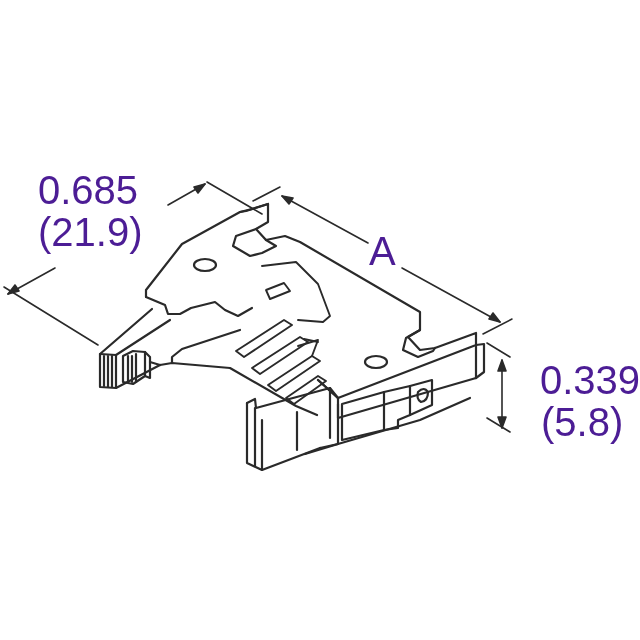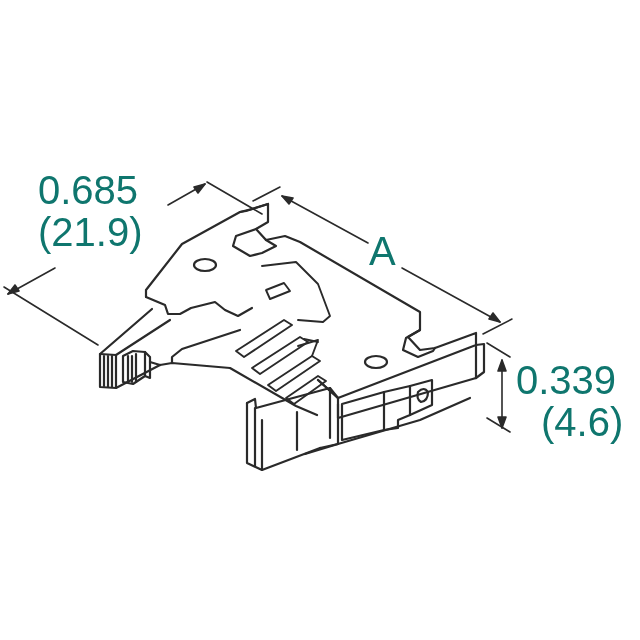--- a/index.html
+++ b/index.html
@@ -1,18 +1,18 @@
 <!DOCTYPE html>
 <html><head>
 <meta charset="utf-8">
 <style>
   html, body { margin: 0; padding: 0; background: #ffffff; }
   #canvas { position: relative; width: 640px; height: 640px; overflow: hidden; background: #ffffff; }
   svg { position: absolute; left: 0; top: 0; }
-  .lbl { position: absolute; font-family: "Liberation Sans", sans-serif; color: #0f766e; line-height: 1; white-space: nowrap; }
+  .lbl { position: absolute; font-family: "Liberation Sans", sans-serif; color: #4c1d95; line-height: 1; white-space: nowrap; }
   .big { font-size: 40px; }
   .mid { font-size: 40px; }
 </style>
 </head>
 <body>
 
 <div id="canvas">
   <svg width="640" height="640" viewBox="0 0 640 640" fill="none" stroke="#2a2a2a" stroke-width="2.2" stroke-linejoin="round" stroke-linecap="round">
 
     <g stroke-width="1.6">
@@ -100,15 +100,15 @@
       <path d="M384,392 L410,386 L410,415 L398,420 L398,428 L384,430"></path>
       <path d="M410,386 L432,380 L432,405 L410,415"></path>
       <path d="M418,392 Q424,386 428,392 Q428,401 421,402 Q416,399 418,392 Z"></path>
       <path d="M320,448 L338,444 L420,420 L470,398"></path>
     </g>
   </svg>
 
   <div class="lbl big" style="left:38px; top:170px;">0.685</div>
   <div class="lbl big" style="left:38px; top:212px;">(21.9)</div>
   <div class="lbl big" style="left:369px; top:231px;">A</div>
-  <div class="lbl mid" style="left:516px; top:360px;text-align:center;">0.339</div>
-  <div class="lbl mid" style="left:541px; top:402px;">(4.6)</div>
+  <div class="lbl mid" style="left:540px; top:360px;text-align:center;">0.339</div>
+  <div class="lbl mid" style="left:541px; top:402px;">(5.8)</div>
 </div>
 
 </body></html>

